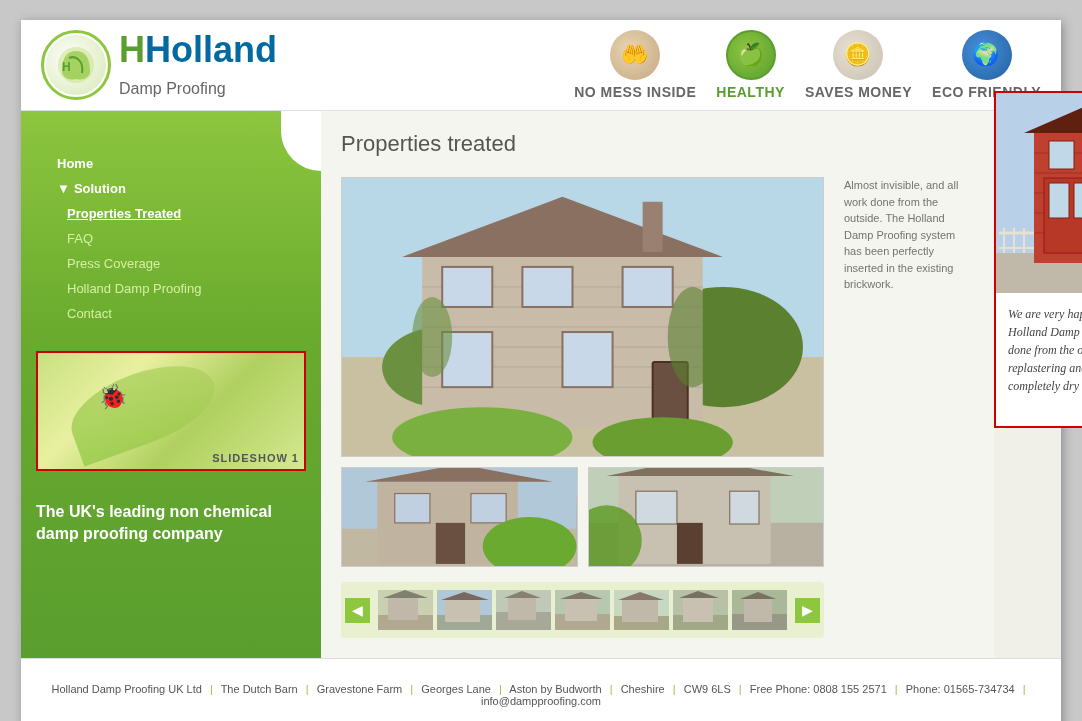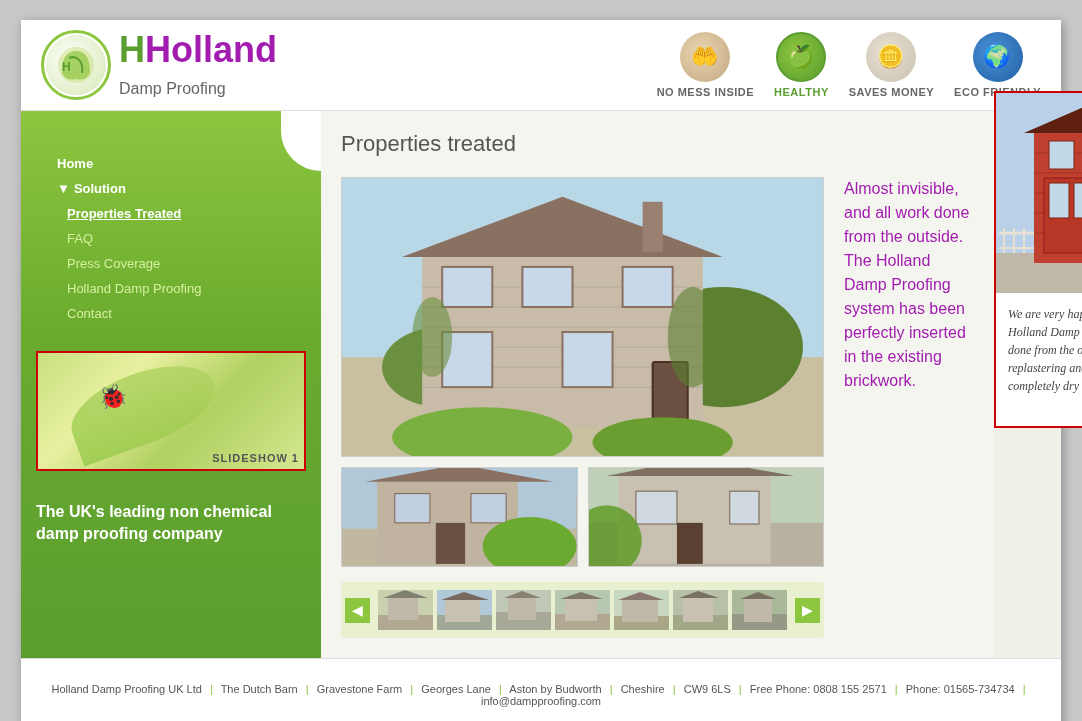--- a/index.html
+++ b/index.html
@@ -19,21 +19,21 @@
     .logo-brand span { color: #8dc63f; }
     .logo-sub { font-size: 16px; color: #666; margin-top: 12px; }
     
     .header-icons { display: flex; gap: 20px; align-items: flex-end; }
     .header-icon-item { display: flex; flex-direction: column; align-items: center; gap: 4px; }
     .header-icon-circle { width: 50px; height: 50px; border-radius: 50%; display: flex; align-items: center; justify-content: center; font-size: 22px; }
     .icon-hand { background: radial-gradient(circle at 40% 40%, #e8d5b0, #c4a882); }
     .icon-apple { background: radial-gradient(circle at 40% 40%, #8dc63f, #5a9e2f); border: 2px solid #5a9e2f; }
     .icon-coin { background: radial-gradient(circle at 40% 40%, #e8e0d0, #c8c0b0); }
     .icon-earth { background: radial-gradient(circle at 40% 40%, #4a90d9, #2060a0); }
-    .header-icon-label { font-size: 11px; color: #666; text-align: center; text-transform: uppercase; letter-spacing: 0.5px; font-weight: bold; }
+    .header-icon-label { font-size: 14px; color: #666; text-align: center; text-transform: uppercase; letter-spacing: 0.5px; font-weight: bold; }
     .header-icon-label.active { color: #5a9e2f; }
     
     
     .sidebar { width: 300px; min-width: 300px; background: linear-gradient(to bottom, #8dc63f 0%, #6aab2e 40%, #5a9e2f 100%); padding: 0; position: relative; }
     .sidebar-nav { padding: 15px 16px; }
     .nav-item { display: block; padding: 5px 20px; color: #fff; font-size: 13px; text-decoration: none; cursor: pointer; }
     .nav-item.active { color: #fff; font-weight: bold; }
     .nav-item.sub { padding-left: 30px; color: #d4f0a0; }
     .nav-item.sub.highlight { color: #fff; font-weight: bold; text-decoration: underline; }
     .nav-arrow { display: inline-block; color: #fff; margin-right: 4px; }
@@ -49,21 +49,21 @@
     
     
     .main-content { flex: 1; background: #f5f5f0; padding: 20px; }
     .page-title { font-size: 22px; color: #555; margin-bottom: 20px; font-weight: normal; }
     
     .properties-layout { display: flex; gap: 20px; }
     .properties-images { flex: 1; }
     
     .property-second-row { display: flex; gap: 5px; margin-top: 5px; }
     
-    .properties-text { width: 130px; font-size: 16px; color: #a21caf; line-height: 1.5; }
+    .properties-text { width: 130px; font-size: 11px; color: #737373; line-height: 1.5; }
     
     
     .slideshow-nav { display: flex; align-items: center; gap: 4px; margin-top: 15px; padding: 8px 0; background: #e8f0d0; border-radius: 3px; }
     .nav-arrow-btn { width: 25px; height: 25px; background: #8dc63f; border: none; cursor: pointer; display: flex; align-items: center; justify-content: center; color: #fff; font-size: 14px; flex-shrink: 0; margin: 0 4px; }
     .thumb-strip { display: flex; gap: 4px; flex: 1; overflow: hidden; }
     .thumb-item { width: 55px; height: 40px; background: linear-gradient(135deg, #c8d8b0, #a8b890); flex-shrink: 0; }
     .thumb-item:nth-child(2) { background: linear-gradient(135deg, #b8c8a0, #98a870); }
     .thumb-item:nth-child(3) { background: linear-gradient(135deg, #c0c8a8, #a0a888); }
     .thumb-item:nth-child(4) { background: linear-gradient(135deg, #b0c0a0, #90a078); }
     .thumb-item:nth-child(5) { background: linear-gradient(135deg, #c8d0b0, #a8b090); }
@@ -107,21 +107,21 @@
             <svg width="44" height="44" viewBox="0 0 44 44">
               <ellipse cx="22" cy="22" rx="18" ry="18" fill="#c8e080" opacity="0.5"></ellipse>
               <path d="M22 8 C10 8 8 20 8 28 C8 34 14 38 22 36 C30 38 36 34 36 28 C36 20 34 8 22 8Z" fill="#8dc63f" opacity="0.7"></path>
               <path d="M15 15 C22 12 30 18 28 30" stroke="#5a9e2f" stroke-width="2" fill="none"></path>
               <text x="8" y="28" font-size="12" fill="#5a9e2f" font-weight="bold">H</text>
             </svg>
           </div>
         </div>
         <div class="logo-text-area">
           <div class="logo-brand">
-            <span style="color:#5a9e2f;">H</span><span style="color:#a21caf;">Holland</span>
+            <span style="color:#5a9e2f;">H</span><span style="color:#0369a1;">Holland</span>
           </div>
           <div class="logo-sub">Damp Proofing</div>
         </div>
       </div>
 
       <div class="header-icons">
         <div class="header-icon-item">
           <div class="header-icon-circle icon-hand">🤲</div>
           <div class="header-icon-label">No Mess Inside</div>
         </div>

